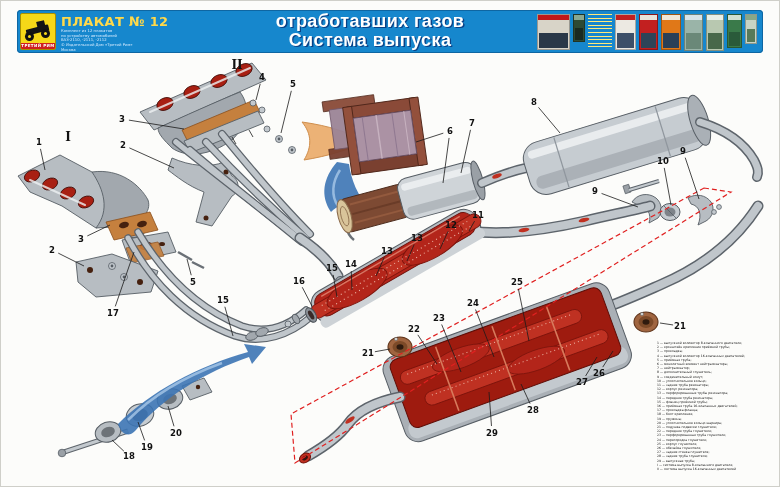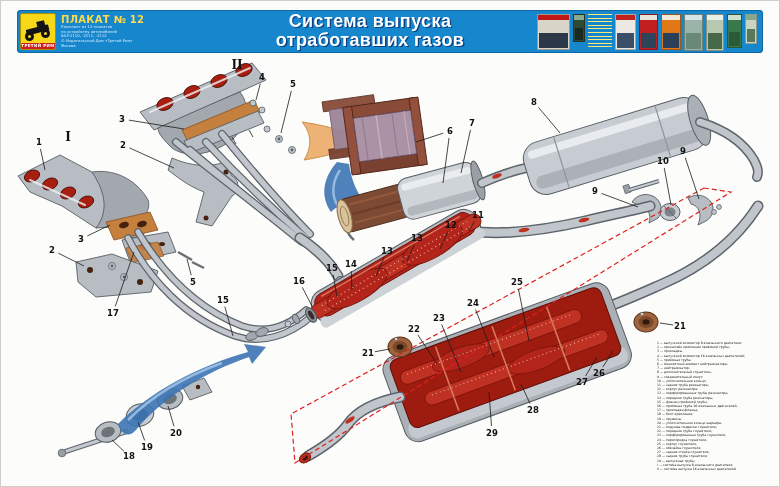--- a/index.html
+++ b/index.html
@@ -16,21 +16,21 @@
         transform:rotate(-14deg);}
   .logo .wheel{position:absolute;width:9px;height:9px;background:#111;border-radius:50%;}
   .logo .wheel.w1{left:4px;top:18px;}
   .logo .wheel.w2{left:20px;top:15px;}
   .logo .hub{position:absolute;width:3px;height:3px;background:#f6d818;border-radius:50%;}
   .logo .hub.h1{left:7px;top:21px;}
   .logo .hub.h2{left:23px;top:18px;}
   .logo .brand{position:absolute;left:0;bottom:0;width:100%;height:6px;background:#cf1f1f;
         color:#fff;font-size:4px;font-weight:bold;text-align:center;line-height:6px;letter-spacing:.4px;}
   .pinfo{position:absolute;left:44px;top:4px;width:135px;}
-  .pinfo .t1{font-size:10px;font-weight:bold;color:#ffd94a;letter-spacing:.3px;margin-bottom:0;}
+  .pinfo .t1{font-size:13px;font-weight:bold;color:#ffd94a;letter-spacing:.3px;margin-bottom:0;}
   .pinfo .ln{font-size:3.8px;line-height:1.25;color:#d6ebff;}
   .title{position:absolute;left:188px;top:2px;width:330px;text-align:center;color:#ffffff;
          font-weight:bold;font-size:18px;line-height:1.08;letter-spacing:.4px;
          text-shadow:1.4px 1.4px 0 #0a4186;font-family:"Liberation Sans","DejaVu Sans",sans-serif;}
   .thumbs{position:absolute;right:6px;top:4px;height:38px;display:flex;align-items:flex-start;gap:3px;}
   .th{position:relative;flex:none;border:1px solid rgba(0,0,0,.28);box-sizing:border-box;}
   .th .tb{position:absolute;left:0;top:0;width:100%;height:5px;}
   .th .ph{position:absolute;left:1px;right:1px;bottom:1px;height:45%;}
   .th.txt{border:none;background:repeating-linear-gradient(to bottom,#ffe97a 0,#ffe97a 1px,
           rgba(255,255,255,0) 1px,rgba(255,255,255,0) 3.6px);}
@@ -434,22 +434,22 @@
       <div class="t1">ПЛАКАТ № 12</div>
       <div id="pinfo-lines">
           <div class="ln">Комплект из 12 плакатов</div>
           <div class="ln">по устройству автомобилей</div>
           <div class="ln">ВАЗ-2110, -2111, -2112</div>
           <div class="ln">© Издательский Дом «Третий Рим»</div>
           <div class="ln">Москва</div>
         </div>
     </div>
     <div class="title">
+      <div>отработавших газов</div>
       <div>Система выпуска</div>
-      <div>отработавших газов</div>
     </div>
     <div class="thumbs" id="thumbs">
         <div class="th" style="width: 33px; height: 36px; background: rgb(216, 212, 200);">
           <div class="tb" style="background: rgb(192, 24, 24);"></div>
           <div class="ph" style="background: rgb(42, 56, 72);"></div>
         </div>
         <div class="th" style="width: 12px; height: 28px; background: rgb(46, 74, 52);">
           <div class="tb" style="background: rgb(136, 168, 144);"></div>
           <div class="ph" style="background: rgb(26, 42, 32);"></div>
         </div>

